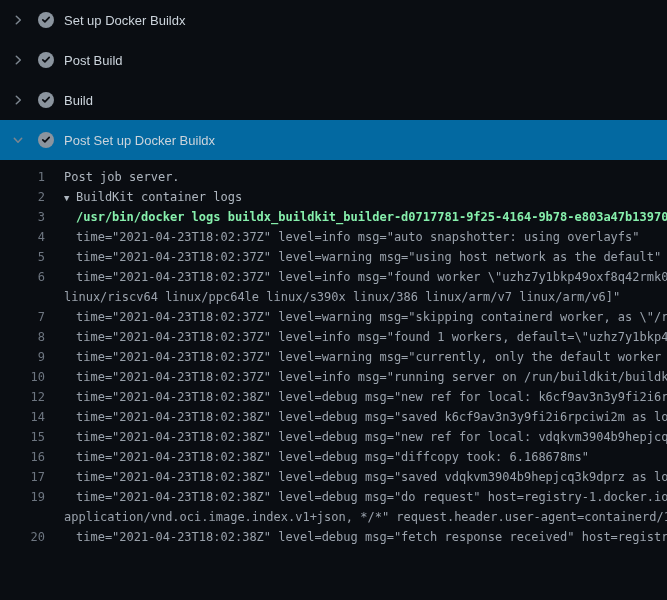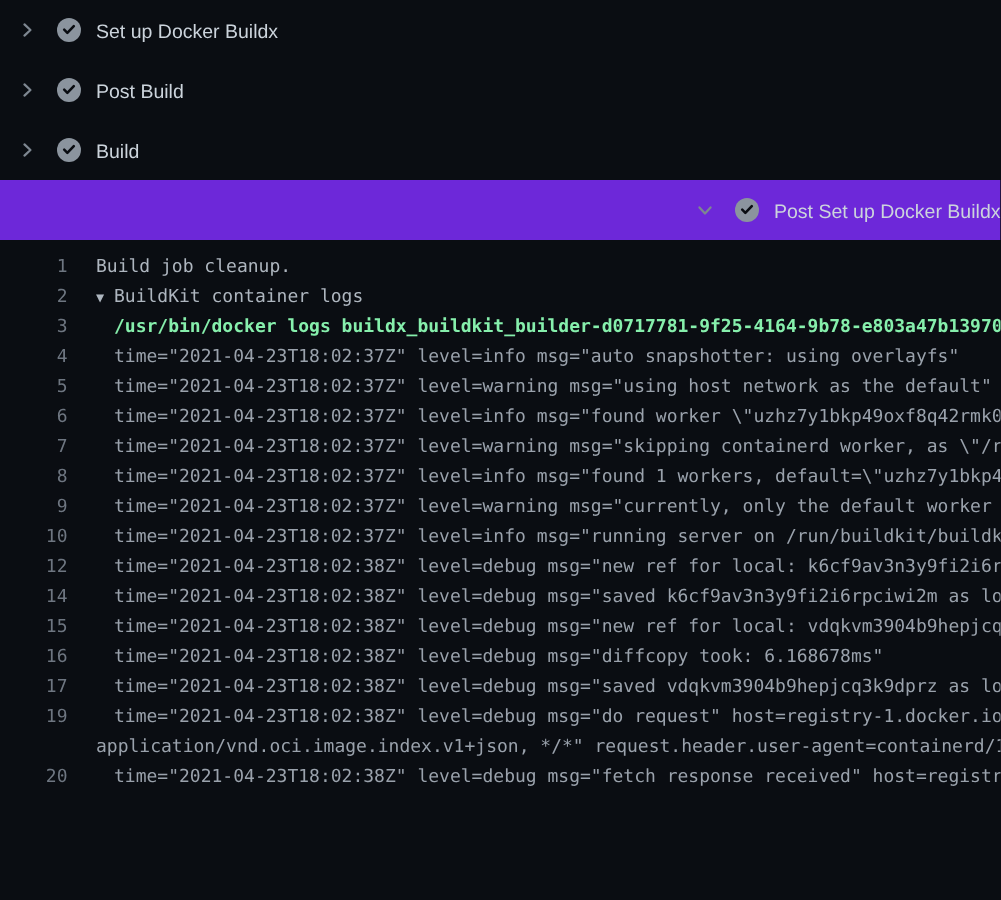--- a/index.html
+++ b/index.html
@@ -2,21 +2,21 @@
 <html><head>
 <meta charset="utf-8">
 <style>
   * { margin:0; padding:0; box-sizing:border-box; }
   html,body { width:667px; height:600px; overflow:hidden; }
   body { background:#0a0d12; font-family:"Liberation Sans", sans-serif; }
 
   
   .steps { width:100%; }
   .step { height:40px; display:flex; align-items:center; cursor:pointer; }
-  .step.expanded { background:#6d28d9;justify-content:flex-end; }
+  .step.expanded { background:#0369a1; }
   .chev { width:12px; height:12px; margin-left:12px; flex:none; display:flex; align-items:center; justify-content:center; }
   .check { width:16px; height:16px; margin-left:14px; flex:none; }
   .step-label { margin-left:10px; font-size:13px; color:#ccd4dc; }
 
   
   .log { padding-top:7px; font-family:"DejaVu Sans Mono","Liberation Mono",monospace; font-size:12px; line-height:20px; }
   .row { display:flex; height:20px; }
   .ln { width:45px; flex:none; text-align:right; color:#6e7681; cursor:pointer; user-select:none; }
   .lt { white-space:pre; padding-left:31px; color:#9aa2ac; }
   .row.indent0 .lt { padding-left:19px; }
@@ -75,41 +75,45 @@
         <span class="check"><svg width="16" height="16" viewBox="0 0 16 16">
             <circle cx="8" cy="8" r="8" fill="#8b949e"></circle>
             <path d="M11.2 5.4 6.9 9.9 4.8 7.8" fill="none" stroke="#0a0d12" stroke-width="1.7" stroke-linecap="round" stroke-linejoin="round"></path>
           </svg></span>
         <span class="step-label">Post Set up Docker Buildx</span>
       </div>
     </div>
   <div class="log" id="log">
       <div class="row plain indent0">
         <span class="ln">1</span>
-        <span class="lt">Build job cleanup.</span>
+        <span class="lt">Post job server.</span>
       </div>
       <div class="row group indent0">
         <span class="ln">2</span>
         <span class="lt"><span class="arrow">▼</span><span>BuildKit container logs</span></span>
       </div>
       <div class="row cmd indent1">
         <span class="ln">3</span>
         <span class="lt">/usr/bin/docker logs buildx_buildkit_builder-d0717781-9f25-4164-9b78-e803a47b13970</span>
       </div>
       <div class="row detail indent1">
         <span class="ln">4</span>
         <span class="lt">time="2021-04-23T18:02:37Z" level=info msg="auto snapshotter: using overlayfs"</span>
       </div>
       <div class="row detail indent1">
         <span class="ln">5</span>
         <span class="lt">time="2021-04-23T18:02:37Z" level=warning msg="using host network as the default"</span>
       </div>
       <div class="row detail indent1">
         <span class="ln">6</span>
         <span class="lt">time="2021-04-23T18:02:37Z" level=info msg="found worker \"uzhz7y1bkp49oxf8q42rmk0xjd</span>
+      </div>
+      <div class="row cont indent0">
+        <span class="ln"></span>
+        <span class="lt">linux/riscv64 linux/ppc64le linux/s390x linux/386 linux/arm/v7 linux/arm/v6]"</span>
       </div>
       <div class="row detail indent1">
         <span class="ln">7</span>
         <span class="lt">time="2021-04-23T18:02:37Z" level=warning msg="skipping containerd worker, as \"/run</span>
       </div>
       <div class="row detail indent1">
         <span class="ln">8</span>
         <span class="lt">time="2021-04-23T18:02:37Z" level=info msg="found 1 workers, default=\"uzhz7y1bkp49ox</span>
       </div>
       <div class="row detail indent1">

